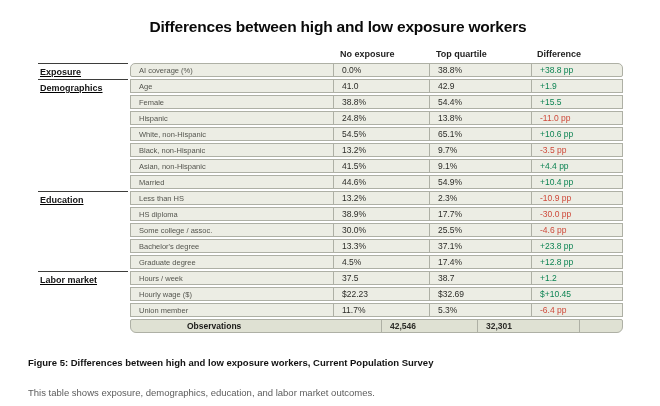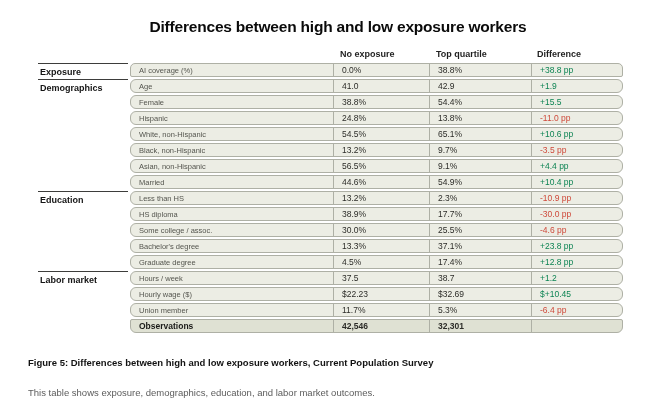--- a/index.html
+++ b/index.html
@@ -9,42 +9,42 @@
     -webkit-font-smoothing:antialiased;
   }
   .title{
     position:absolute;top:10px;left:0;width:660px;margin:8px;text-align:center;
     font-size:15.5px;font-weight:bold;color:#0a0a0a;letter-spacing:-0.2px;
   }
   .col-h{position:absolute;top:49px;font-size:9px;font-weight:bold;color:#1f1f1f;white-space:nowrap;}
   .h1{left:340px}.h2{left:436px}.h3{left:537px}
 
   
-  .cat-col{position:absolute;left:38px;top:63px;width:90px;}
+  .cat-col{position:absolute;left:38px;top:63px;width:90px;text-decoration:underline;}
   .cat{border-top:1.5px solid #3d3d3b;box-sizing:border-box;padding:3px 0 0 2px;
        font-size:9px;font-weight:bold;color:#151515;white-space:nowrap;}
   .c1{height:16px}.c2{height:112px}.c3{height:80px}.c4{height:62px}
 
   
   .data-area{position:absolute;left:130px;top:63px;width:493px;}
   .row{
     display:flex;align-items:stretch;height:14px;margin-bottom:2px;
-    background:#ECEDE4;border:1px solid #AEB0A5;box-sizing:border-box;border-radius:6px;
+    background:#ECEDE4;border:1px solid #AEB0A5;box-sizing:border-box;border-radius:0;
   }
   .row.r-first{border-radius:5px 5px 2px 2px;justify-content:flex-end;}
   .row.total{background:#DFE1D3;border-radius:2px 2px 6px 6px;margin-bottom:0;}
   .cell{display:flex;align-items:center;box-sizing:border-box;padding-left:8px;
         overflow:hidden;white-space:nowrap;}
   .attr{width:202px;font-size:7.5px;color:#54554e;}
   .v{width:96px;border-left:1px solid #AEB0A5;font-size:8.5px;color:#2c2c28;}
   .v2{width:102px;}
   .v3{flex:1;}
   .diff[data-tone="pos"]{color:var(--pos,#0E8454);}
   .diff[data-tone="neg"]{color:var(--neg,#CE4A3B);}
-  .total .attr{font-size:8.5px;font-weight:bold;color:#1b1b19;}
+  .total .attr{font-size:8.5px;font-weight:bold;color:#1b1b19;margin-left:48px;}
   .total .v{font-weight:bold;}
 
   .caption{position:absolute;left:28px;top:357px;}
   .cap-bold{font-size:9.5px;font-weight:bold;color:#121212;margin-bottom:19px;}
   .cap-sub{font-size:9.5px;color:#5c5c5c;}
 </style>
 </head>
 <body>
 
 <h1 class="title">Differences between high and low exposure workers</h1>
@@ -92,21 +92,21 @@
     <div class="cell v v3 diff" data-tone="pos">+10.6 pp</div>
   </div>
   <div class="row">
     <div class="cell attr">Black, non-Hispanic</div>
     <div class="cell v">13.2%</div>
     <div class="cell v v2">9.7%</div>
     <div class="cell v v3 diff" data-tone="neg">-3.5 pp</div>
   </div>
   <div class="row">
     <div class="cell attr">Asian, non-Hispanic</div>
-    <div class="cell v">56.5%</div>
+    <div class="cell v">41.5%</div>
     <div class="cell v v2">9.1%</div>
     <div class="cell v v3 diff" data-tone="pos">+4.4 pp</div>
   </div>
   <div class="row">
     <div class="cell attr">Married</div>
     <div class="cell v">44.6%</div>
     <div class="cell v v2">54.9%</div>
     <div class="cell v v3 diff" data-tone="pos">+10.4 pp</div>
   </div>
   <div class="row">

